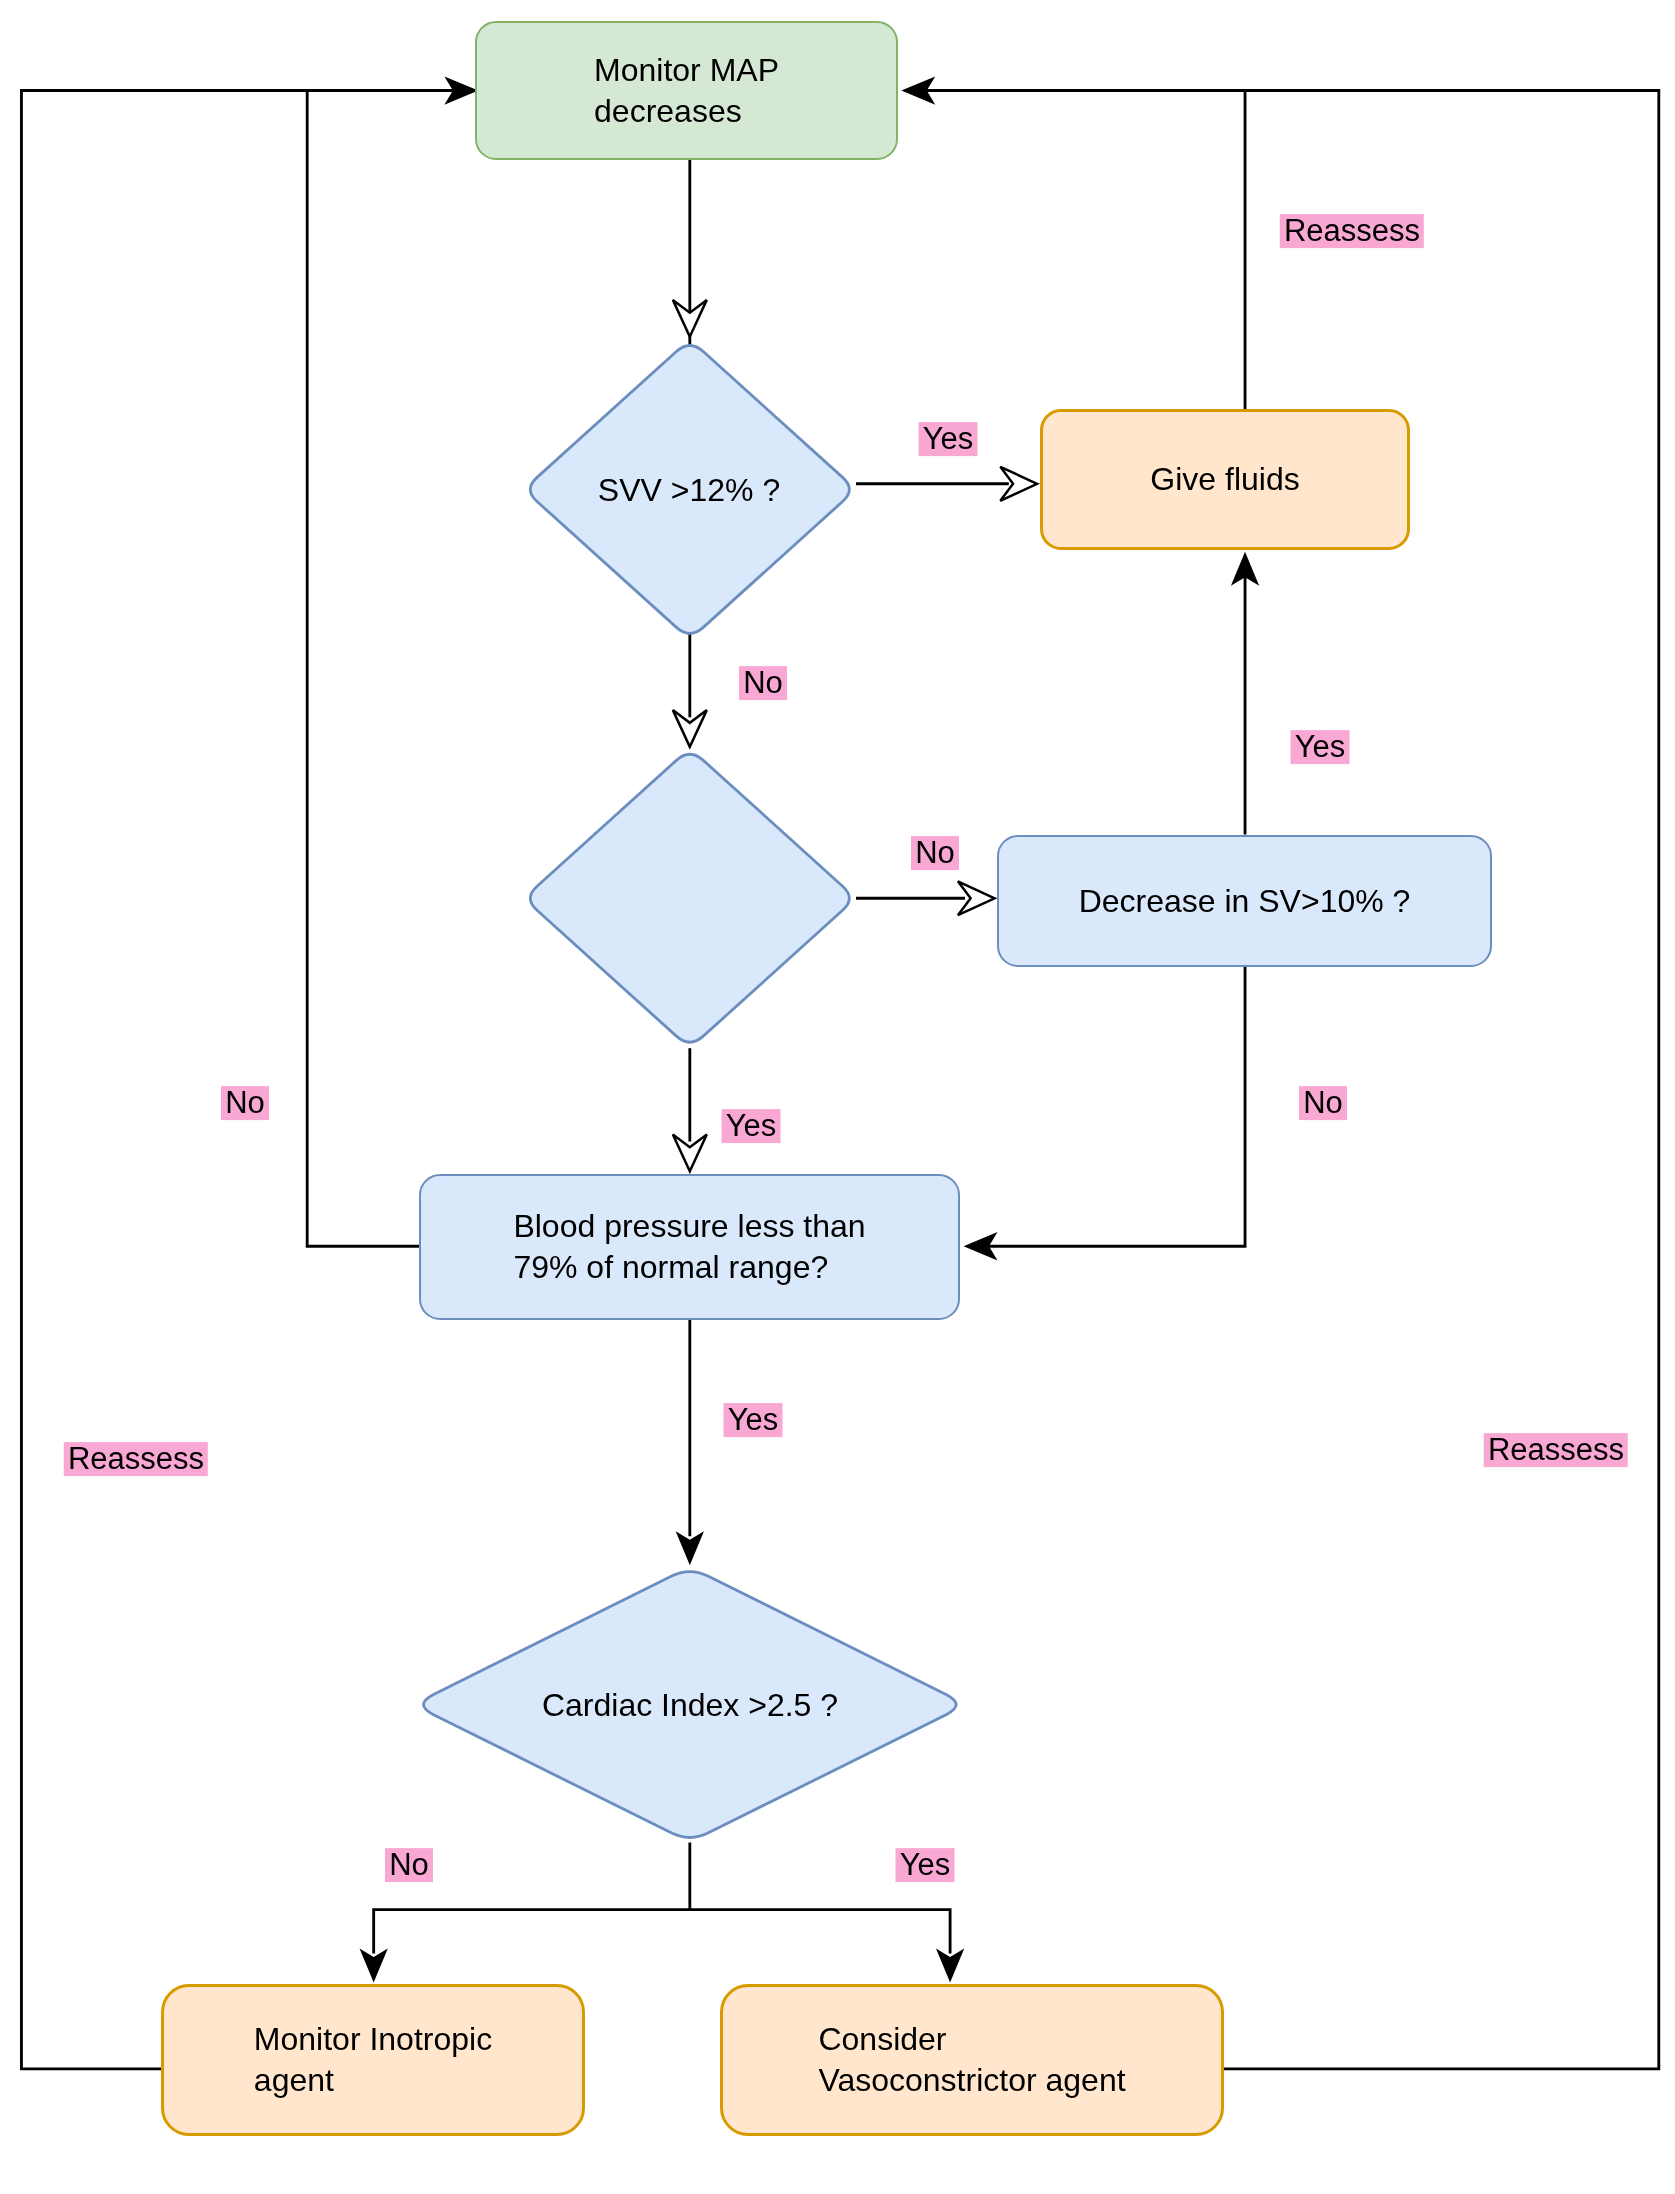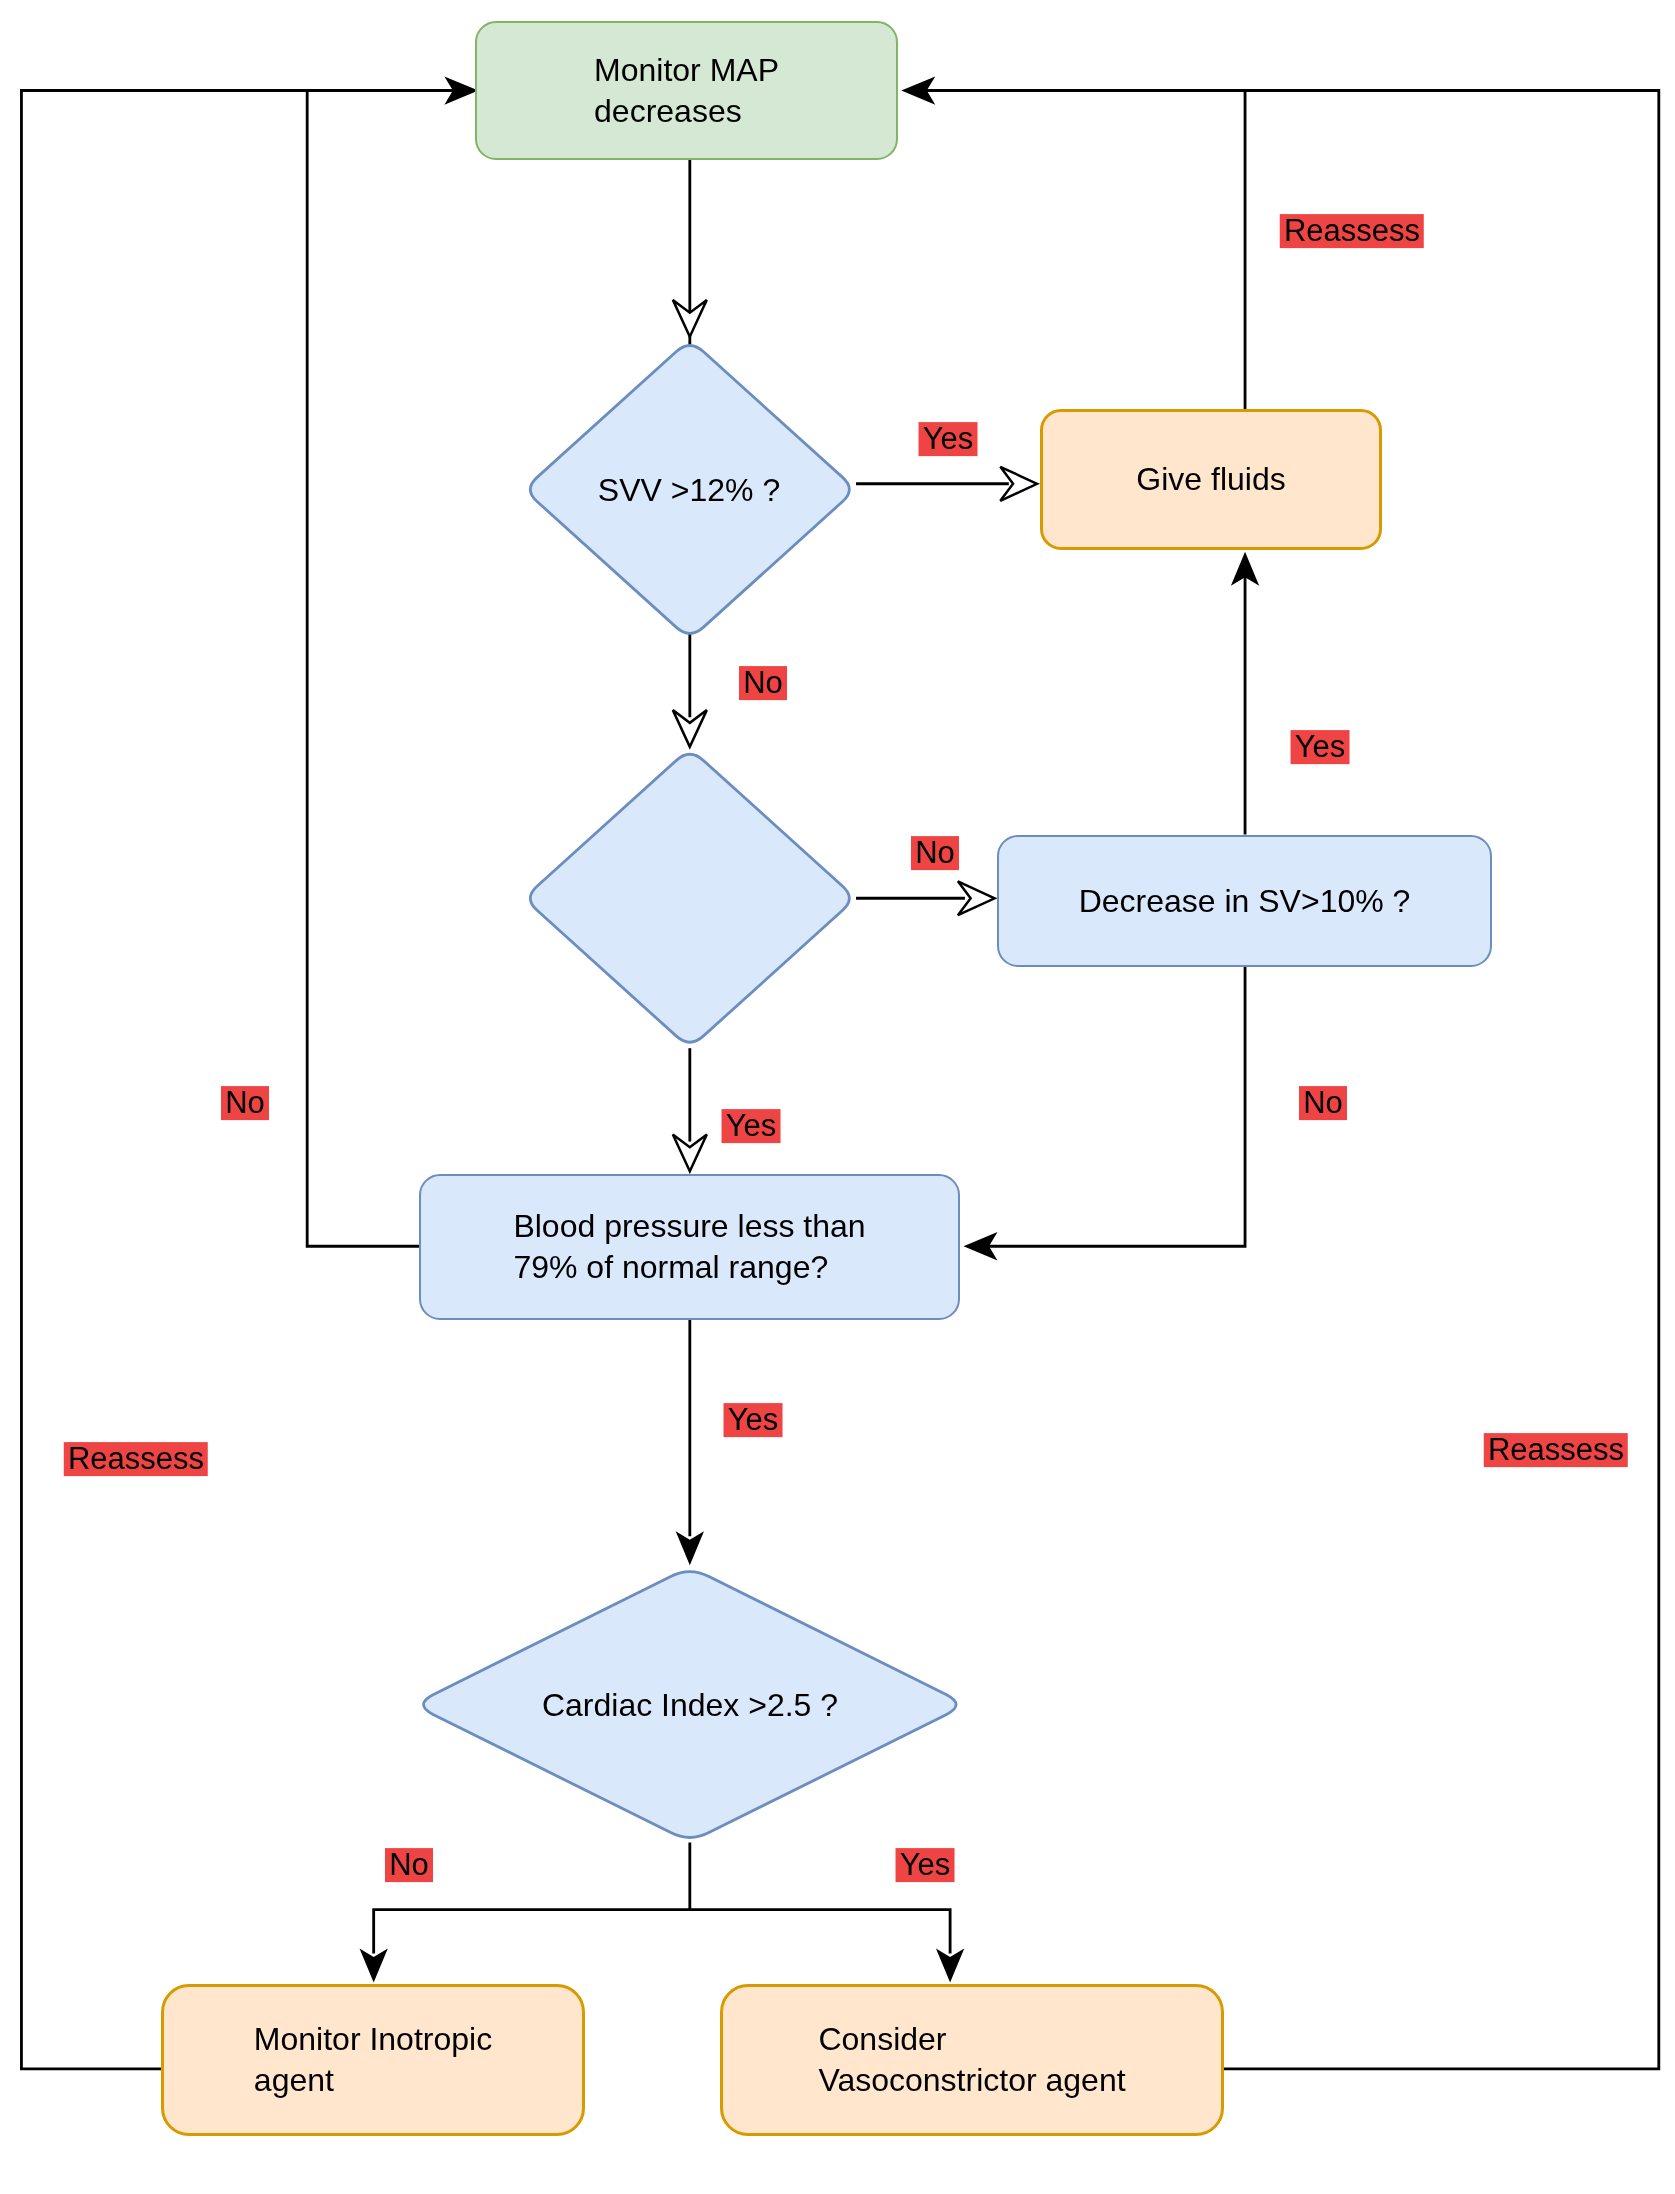--- a/index.html
+++ b/index.html
@@ -40,21 +40,21 @@
     justify-content: center;
     text-align: center;
     font-size: 32px;
     pointer-events: none;
   }
   .edge-label {
     position: absolute;
     transform: translate(-50%, -50%);
     font-size: 31px;
     line-height: 1;
-    background: #ef4444;
+    background: #f9a8d4;
     padding: 1.4px 4.2px;
     white-space: nowrap;
   }
 </style>
 </head>
 <body>
 
 <div class="canvas">
 
   <svg class="edges" viewBox="0 0 2369 3102">
@@ -106,21 +106,21 @@
     <g stroke-width="4">
       <path d="M994 497 L1191 675 Q1210 692 1191 709 L994 887 Q975 904 956 887 L759 709 Q740 692 759 675 L956 497 Q975 480 994 497 Z" fill="#dae8fc" stroke="#6c8ebf"></path>
       <path d="M994 1075 L1191 1253 Q1210 1270 1191 1287 L994 1465 Q975 1482 956 1465 L759 1287 Q740 1270 759 1253 L956 1075 Q975 1058 994 1075 Z" fill="#dae8fc" stroke="#6c8ebf"></path>
       <path d="M1002 2229 L1338 2396 Q1365 2410 1338 2424 L1002 2591 Q975 2605 948 2591 L612 2424 Q585 2410 612 2396 L948 2229 Q975 2215 1002 2229 Z" fill="#dae8fc" stroke="#6c8ebf"></path>
     </g>
   </svg>
 
   <div class="node rectnode green" style="left:475px; top:21px; width:423px; height:139px;">Monitor MAP
 decreases</div>
 
-  <div class="node rectnode orange" style="left:1040px; top:409px; width:342px; height:141px;">Give fluids</div>
+  <div class="node rectnode orange" style="left:1040px; top:409px; width:370px; height:141px;">Give fluids</div>
 
   <div class="node rectnode blue" style="left:997px; top:835px; width:495px; height:132px;">Decrease in SV&gt;10% ?</div>
 
   <div class="node rectnode blue" style="left:419px; top:1174px; width:541px; height:146px;">Blood pressure less than
 79% of normal range?</div>
 
   <div class="node biground orange" style="left:161px; top:1984px; width:424px; height:152px;">Monitor Inotropic
 agent</div>
 
   <div class="node biground orange" style="left:720px; top:1984px; width:504px; height:152px;">Consider

